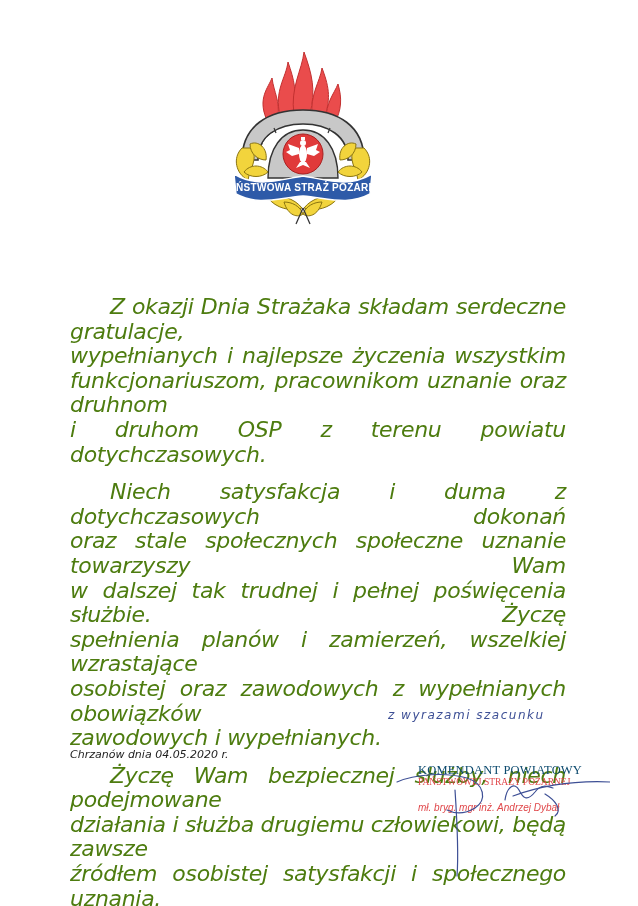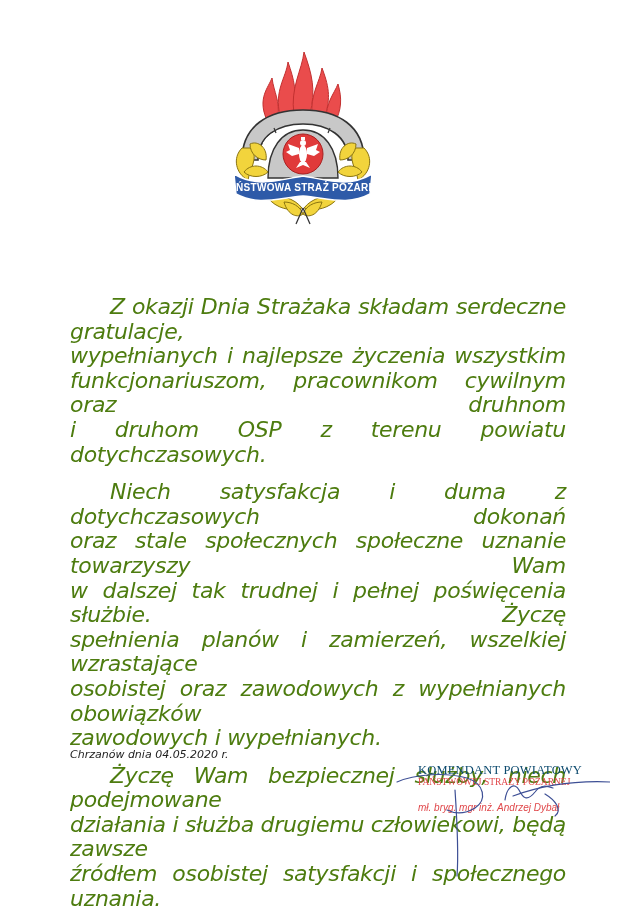--- a/index.html
+++ b/index.html
@@ -90,38 +90,39 @@
     </g>
 
     <path d="M6 126 C30 140 50 132 75 128 C100 132 120 140 144 126 L142 146 C120 158 100 150 75 148 C50 150 30 158 8 146 Z" fill="#2e5aa8" stroke="#fff" stroke-width="1.5"></path>
     <text x="75" y="143" text-anchor="middle" font-family="Liberation Sans, sans-serif" font-size="10" font-weight="bold" fill="#fff" letter-spacing="0.3">PAŃSTWOWA STRAŻ POŻARNA</text>
   </svg>
 
   <div class="body-text">
     <p>
       <span class="ln first">Z okazji Dnia Strażaka składam serdeczne gratulacje,</span>
       <span class="ln">wypełnianych i najlepsze życzenia wszystkim</span>
-      <span class="ln">funkcjonariuszom, pracownikom cywilnym oraz druhnom</span>
+      <span class="ln">funkcjonariuszom, pracownikom uznanie oraz druhnom</span>
       <span class="ln last">i druhom OSP z terenu powiatu dotychczasowych.</span>
     </p>
     <p>
       <span class="ln first">Niech satysfakcja i duma z dotychczasowych dokonań</span>
       <span class="ln">oraz stale społecznych społeczne uznanie towarzyszy Wam</span>
       <span class="ln">w dalszej tak trudnej i pełnej poświęcenia służbie. Życzę</span>
       <span class="ln">spełnienia planów i zamierzeń, wszelkiej wzrastające</span>
       <span class="ln">osobistej oraz zawodowych z wypełnianych obowiązków</span>
       <span class="ln last">zawodowych i wypełnianych.</span>
     </p>
     <p>
       <span class="ln first">Życzę Wam bezpiecznej służby, niech podejmowane</span>
       <span class="ln">działania i służba drugiemu człowiekowi, będą zawsze</span>
       <span class="ln last">źródłem osobistej satysfakcji i społecznego uznania.</span>
     </p>
   </div>
 
+  <div class="closing">z wyrazami szacunku</div>
 
   <div class="stamp">
     <div class="stamp-title">KOMENDANT POWIATOWY</div>
     <div class="stamp-sub">PAŃSTWOWEJ STRAŻY POŻARNEJ</div>
     <div class="stamp-name">mł. bryg. mgr inż. Andrzej Dybał</div>
   </div>
 
   <svg class="signature" viewBox="0 0 215 110">
     <g fill="none" stroke="#3d4f95" stroke-width="1.2" stroke-linecap="round">
       <path d="M2 12 C20 4 50 2 72 8 C90 14 92 30 80 38 C70 44 60 44 52 40"></path>

